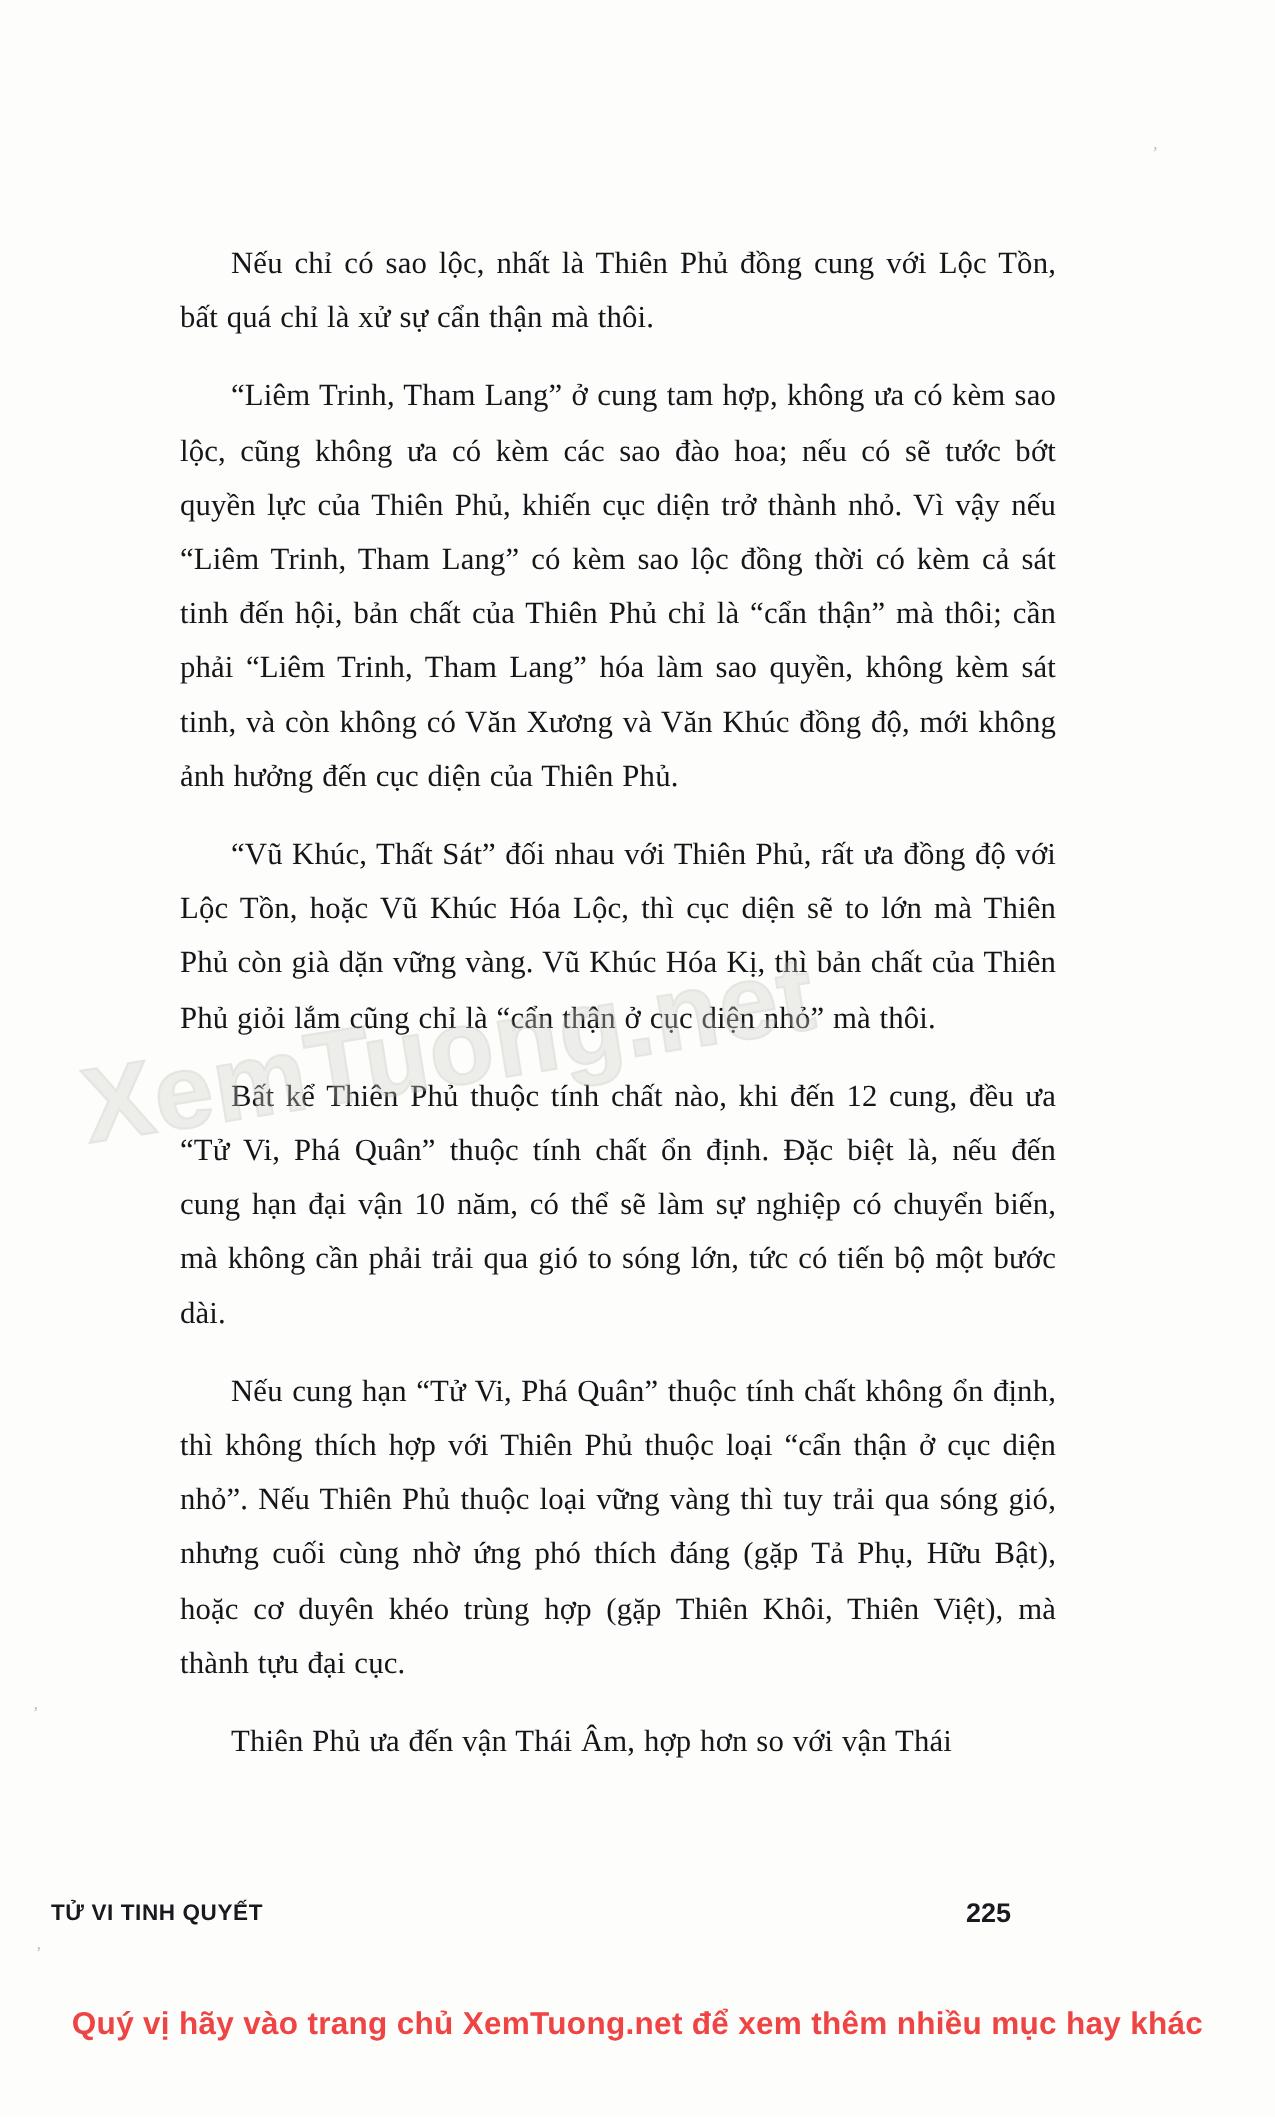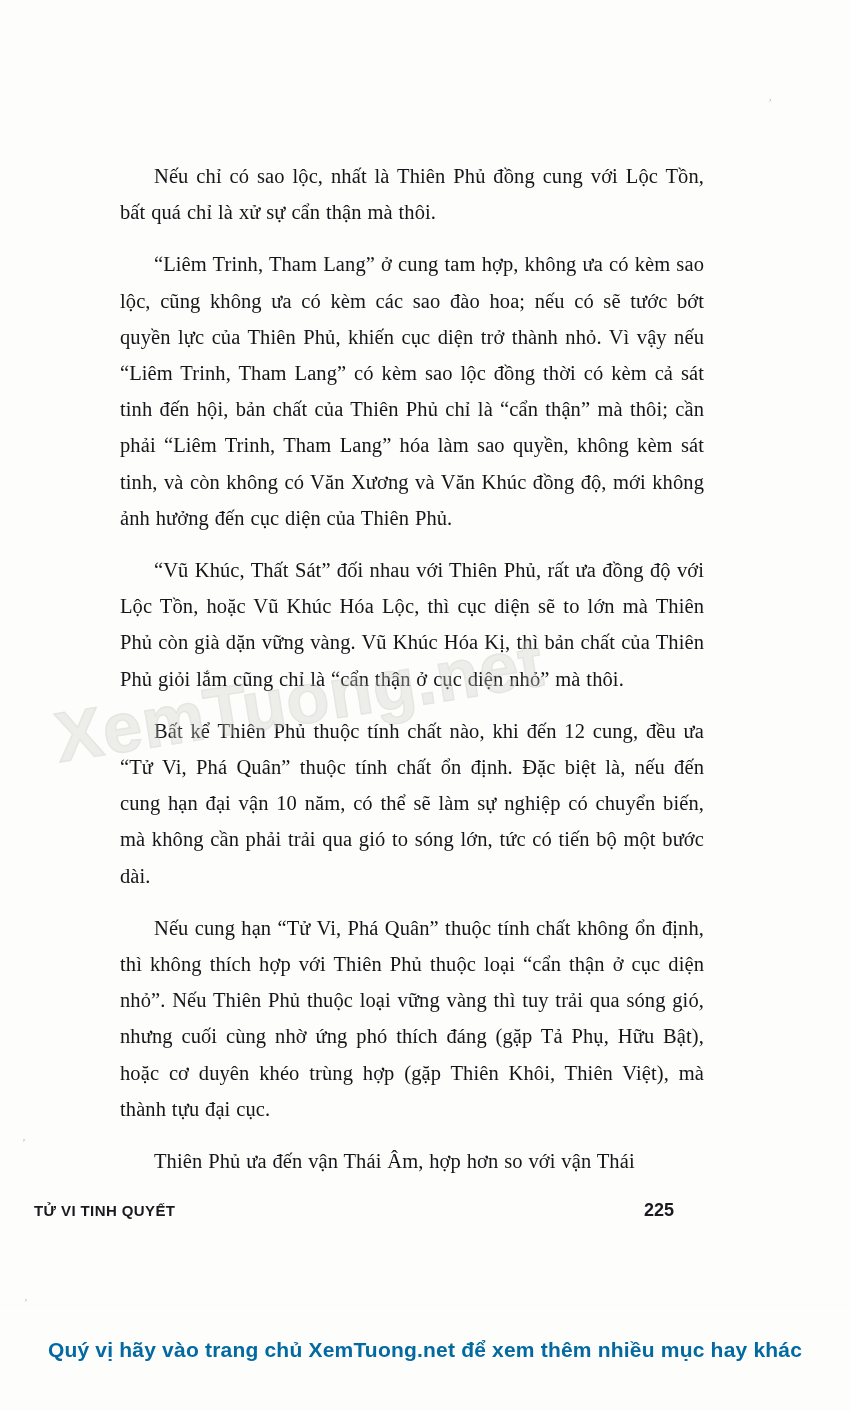--- a/index.html
+++ b/index.html
@@ -51,21 +51,21 @@
     text-align: justify;
     text-align-last: left;
     letter-spacing: 0.1px;
     word-spacing: 0.6px;
   }
 
   
   #footer {
     position: absolute;
     left: 0;
-    top: 1202px;
+    top: 1267px;
     width: 784px;
     height: 30px;
   }
   #footer-left {
     position: absolute;
     left: 34px;
     top: 0;
     font-family: "Liberation Sans", sans-serif;
     font-weight: bold;
     font-size: 15px;
@@ -109,21 +109,21 @@
     position: absolute;
     left: 0;
     top: 1338px;
     width: 850px;
     text-align: center;
   }
   #banner-text {
     font-family: "Liberation Sans", sans-serif;
     font-weight: bold;
     font-size: 21px;
-    color: #0369a1;
+    color: #ef4444;
     letter-spacing: 0.2px;
   }
 
   .sep-line {
     position: absolute;
     left: 0;
     top: 1310px;
     width: 850px;
     height: 1px;
     background: #ffffff;

